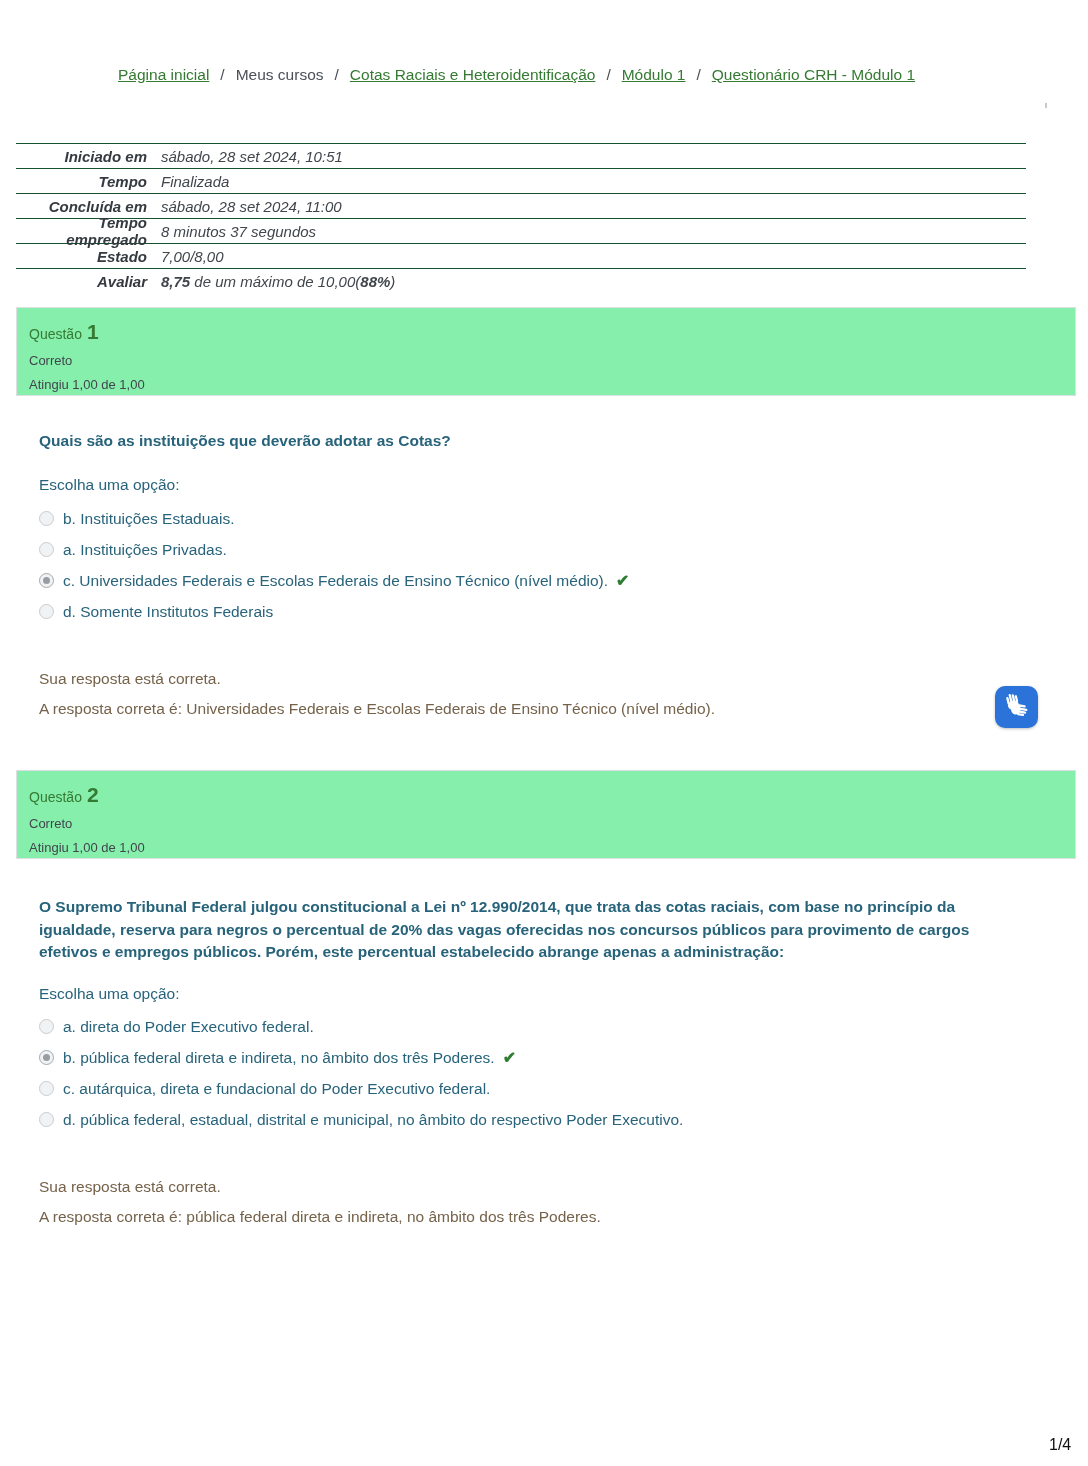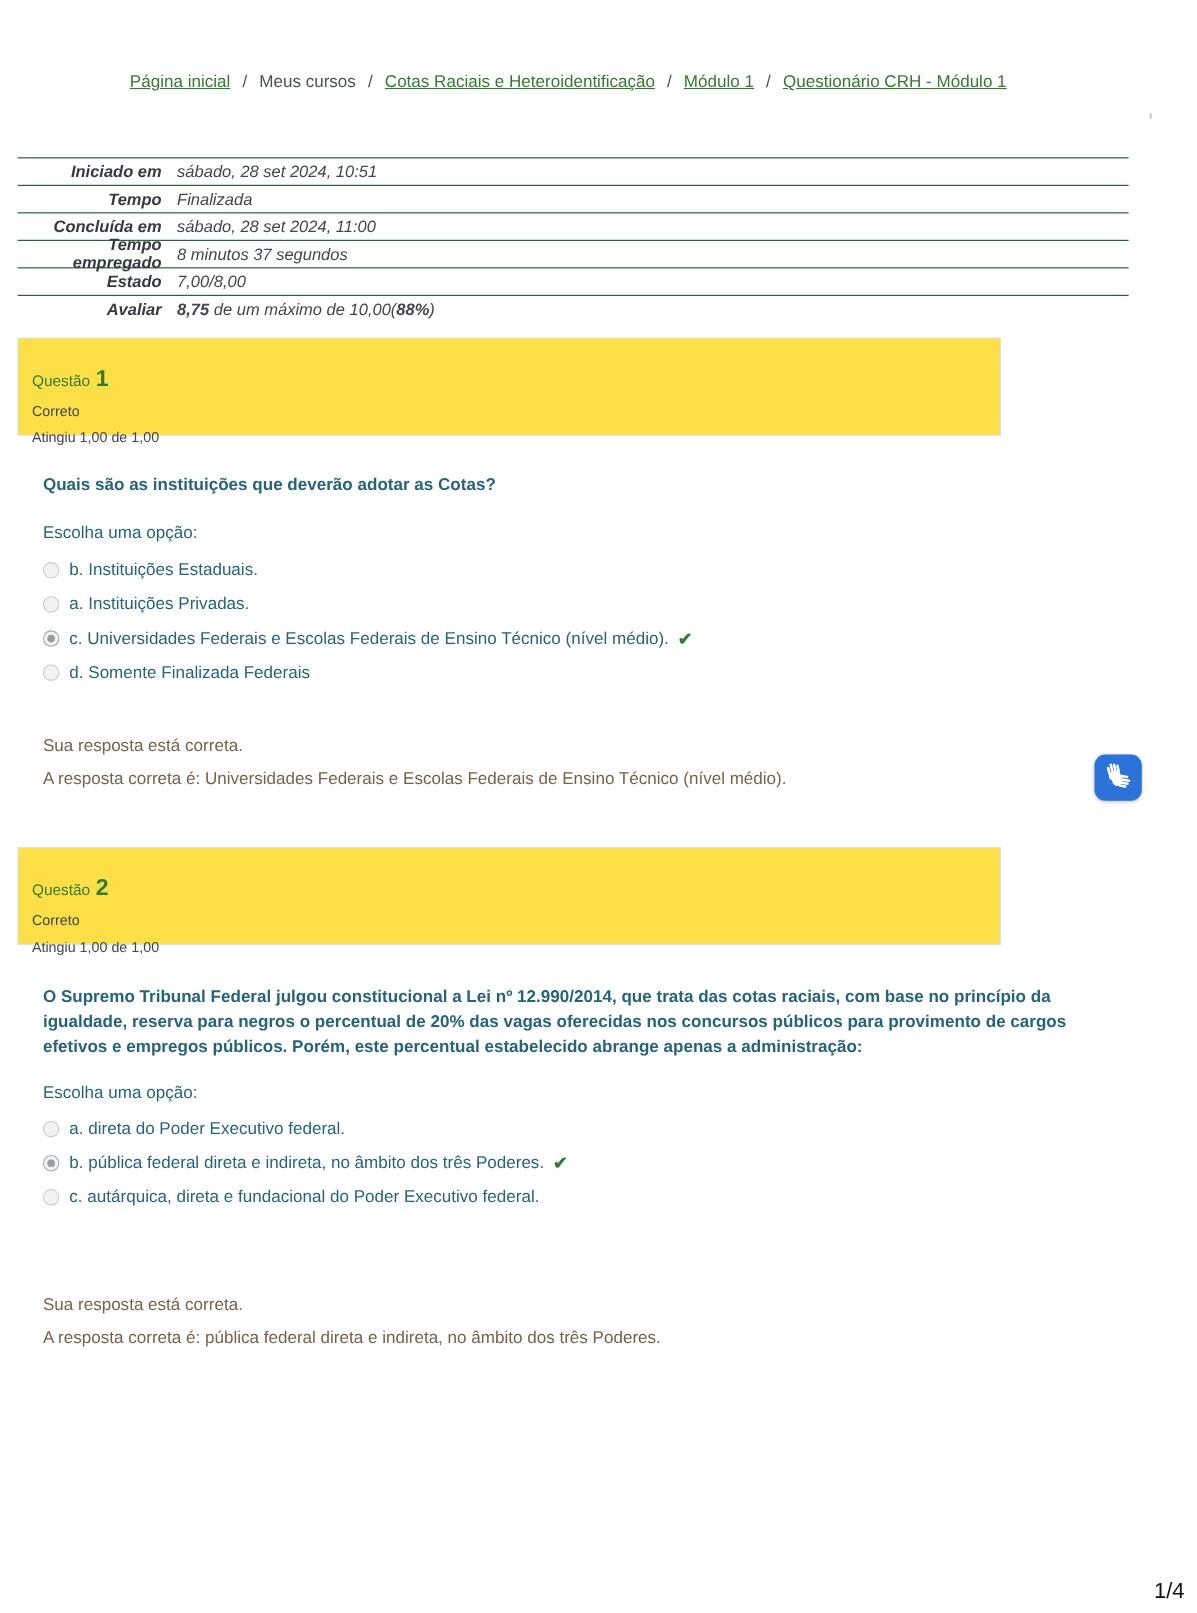--- a/index.html
+++ b/index.html
@@ -18,22 +18,22 @@
   .breadcrumb a { color:#357a32; text-decoration:underline; cursor:pointer; }
   .breadcrumb .plain { color:#495057; }
   .breadcrumb .sep { color:#495057; margin:0 11px; }
   
   .summary { position:absolute; top:143px; left:16px; width:1010px; font-size:15px; }
   .srow { display:flex; align-items:center; height:25px; border-top:1px solid #14532d;font-style:italic; }
   .srow .lbl { width:145px; text-align:right; padding-right:14px; font-weight:bold; color:#343a40; }
   .srow .val { color:#41464c; }
   .srow .b { font-weight:bold; }
   
-  .qbox { position:absolute; left:16px; width:894px; height:89px;
-          border:1px solid #dde0e3; background:#fde047; padding:25px 12px; }
+  .qbox { position:absolute; left:16px; width:1060px; height:89px;
+          border:1px solid #dde0e3; background:#86efac; padding:12px 12px; }
   .qbox .qno { color:#357a32; font-size:14px; }
   .qbox .qno .num { font-size:21px; font-weight:bold; margin-left:5px; }
   .qbox .small { font-size:13px; color:#41464c; margin-top:9px; }
   
   .qtext { position:absolute; left:39px; font-size:15.5px; font-weight:bold;
            color:#27637a; line-height:22.5px; }
   .prompt { position:absolute; left:39px; font-size:15.5px; color:#27637a; }
   .opts { position:absolute; left:39px; }
   .option { display:flex; align-items:center; height:31px; font-size:15.5px; color:#27637a; cursor:pointer; }
   .radio { width:15px; height:15px; border-radius:50%; border:1px solid #c9cdd1;
@@ -43,21 +43,21 @@
            border-radius:50%; background:#979da3; }
   .check { display:none; color:#2e7d32; font-weight:bold; font-size:16px; margin-left:8px; }
   
   .fb { position:absolute; left:39px; font-size:15.5px; color:#75624a; }
   .fb p { margin:0 0 11px 0; line-height:19px; }
   
   .handtalk { position:absolute; top:686px; left:995px; width:43px; height:42px;
       background:#2b72d9; border:none; border-radius:10px; display:flex; align-items:center;
       justify-content:center; cursor:pointer; box-shadow:0 1px 3px rgba(0,0,0,0.25); }
   
-  .pagenum { position:absolute; top:1436px; left:1049px; font-size:20px; color:#111111; }
+  .pagenum { position:absolute; top:1436px; left:1049px; font-size:16px; color:#111111; }
   
   .artifact { position:absolute; top:103px; left:1045px; width:2px; height:5px; background:#c9c9c9; }
 </style>
 </head>
 <body>
 
 <div class="page">
 
   <nav class="breadcrumb"><a>Página inicial</a><span class="sep">/</span><span class="plain">Meus cursos</span><span class="sep">/</span><a>Cotas Raciais e Heteroidentificação</a><span class="sep">/</span><a>Módulo 1</a><span class="sep">/</span><a>Questionário CRH - Módulo 1</a></nav>
 
@@ -108,21 +108,21 @@
       <span>a. Instituições Privadas.</span>
 
     </div>
     <div class="option">
       <span class="radio checked"></span>
       <span>c. Universidades Federais e Escolas Federais de Ensino Técnico (nível médio).</span>
       <span class="check" style="display: inline;">✔</span>
     </div>
     <div class="option">
       <span class="radio"></span>
-      <span>d. Somente Finalizada Federais</span>
+      <span>d. Somente Institutos Federais</span>
 
     </div>
   </div>
 
   <div class="fb" style="top:669px;">
     <p>Sua resposta está correta.</p>
     <p>A resposta correta é: Universidades Federais e Escolas Federais de Ensino Técnico (nível médio).</p>
   </div>
 
   <button class="handtalk">
@@ -166,20 +166,25 @@
     <div class="option">
       <span class="radio checked"></span>
       <span>b. pública federal direta e indireta, no âmbito dos três Poderes.</span>
       <span class="check" style="display: inline;">✔</span>
     </div>
     <div class="option">
       <span class="radio"></span>
       <span>c. autárquica, direta e fundacional do Poder Executivo federal.</span>
 
     </div>
+    <div class="option">
+      <span class="radio"></span>
+      <span>d. pública federal, estadual, distrital e municipal, no âmbito do respectivo Poder Executivo.</span>
+
+    </div>
   </div>
 
   <div class="fb" style="top:1177px;">
     <p>Sua resposta está correta.</p>
     <p>A resposta correta é: pública federal direta e indireta, no âmbito dos três Poderes.</p>
   </div>
 
   <div class="pagenum">1/4</div>
 
   <div class="artifact"></div>

